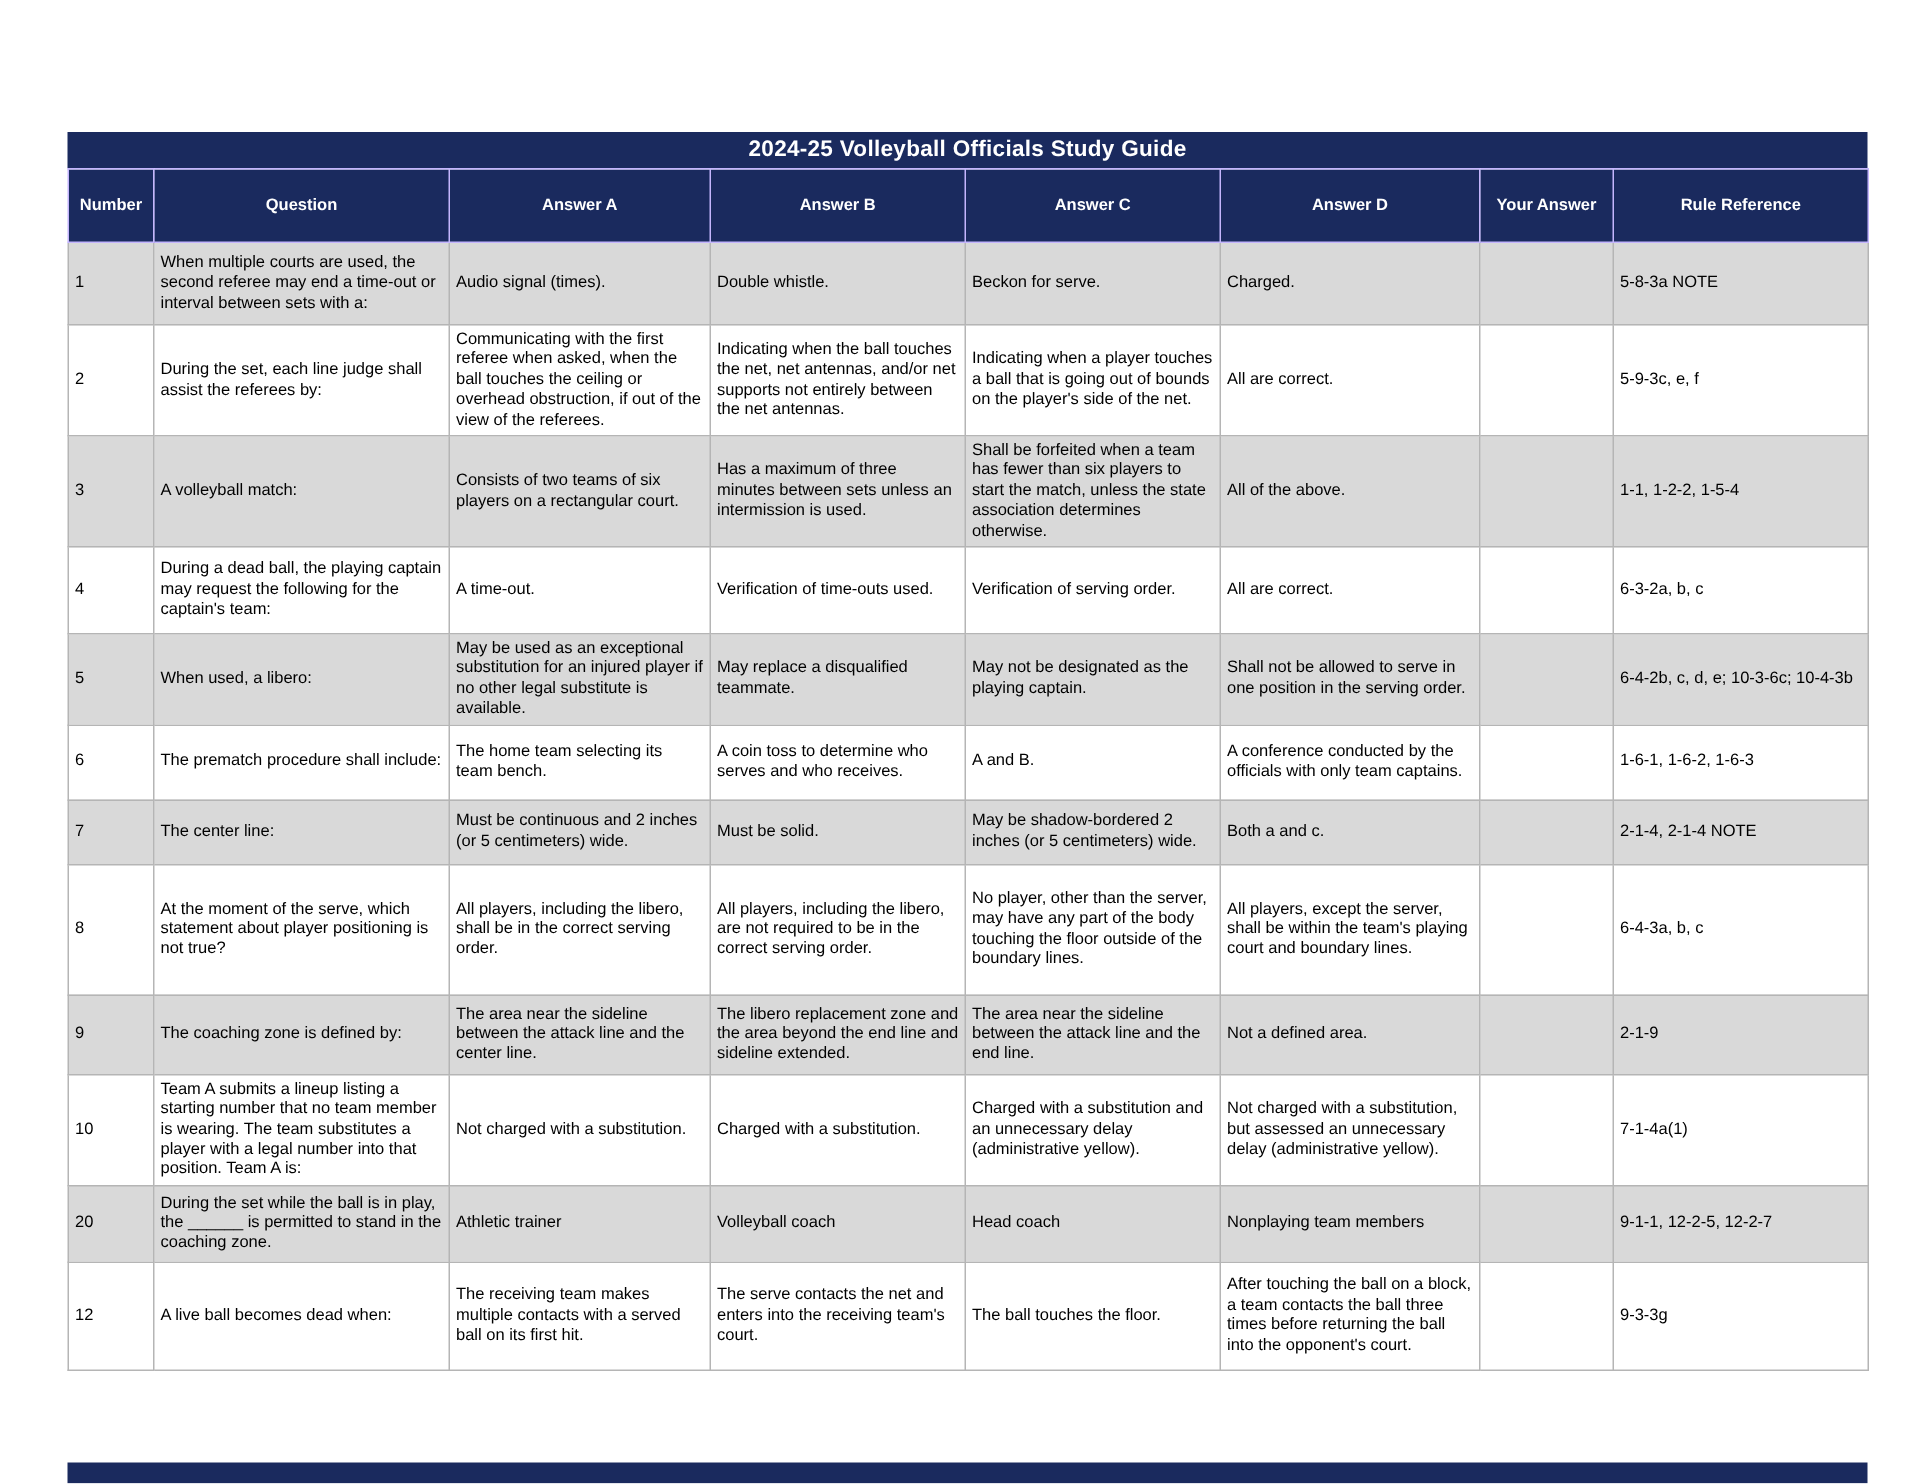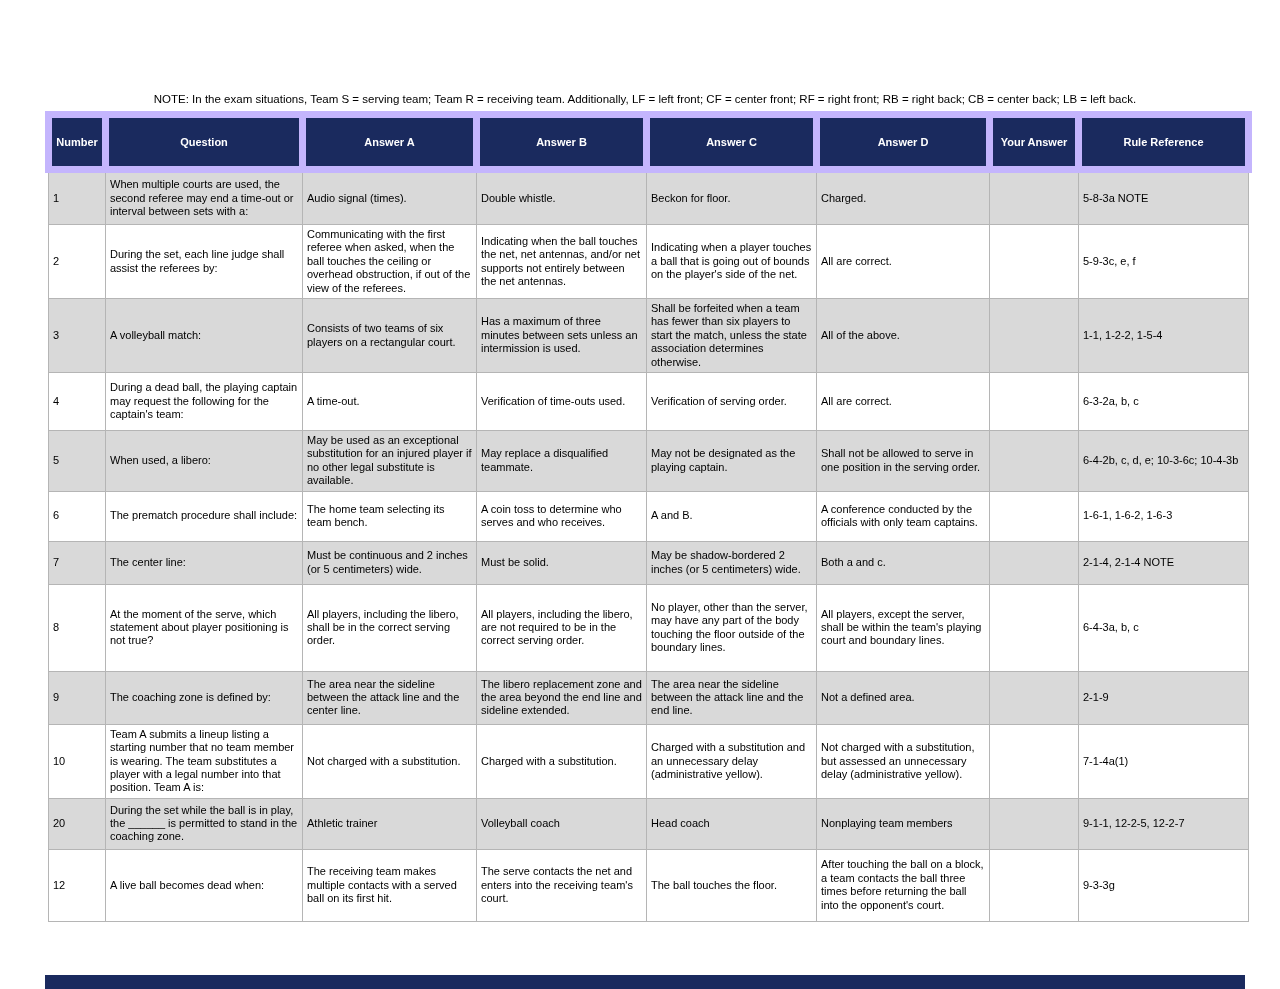--- a/index.html
+++ b/index.html
@@ -44,21 +44,21 @@
     border: 1px solid #a8a8a8;
   }
   table.quiz th {
     background: #1a2a5e;
     color: #ffffff;
     font-size: 11px;
     font-weight: bold;
     height: 19px;
     padding: 18px 2px;
     text-align: center;
-    border: 7px solid #c4b5fd;
+    border: 1px solid #c4b5fd;
   }
   table.quiz td {
     font-size: 11px;
     line-height: 1.22;
     color: #000000;
     border: 1px solid #b5b5b5;
     padding: 3px 4px;
     vertical-align: middle;
     text-align: left;
     word-wrap: break-word;
@@ -86,21 +86,21 @@
     width: 1200px;
     height: 14px;
     background: #1a2a5e;
   }
 </style>
 </head>
 <body>
 
 <div class="page">
   <div class="doc">
-    <div class="note-row">NOTE: In the exam situations, Team S = serving team; Team R = receiving team. Additionally, LF = left front; CF = center front; RF = right front; RB = right back; CB = center back; LB = left back.</div>
+    <div class="title-bar">2024-25 Volleyball Officials Study Guide</div>
     <table class="quiz">
       <colgroup>
         <col style="width:57px">
         <col style="width:197px">
         <col style="width:174px">
         <col style="width:170px">
         <col style="width:170px">
         <col style="width:173px">
         <col style="width:89px">
         <col style="width:170px">
@@ -116,21 +116,21 @@
             <th>Your Answer</th>
             <th>Rule Reference</th>
           </tr>
       </thead>
       <tbody id="table-body">
           <tr>
             <td class="col-number">1</td>
             <td class="col-question">When multiple courts are used, the second referee may end a time-out or interval between sets with a:</td>
             <td class="col-answer_a">Audio signal (times).</td>
             <td class="col-answer_b">Double whistle.</td>
-            <td class="col-answer_c">Beckon for floor.</td>
+            <td class="col-answer_c">Beckon for serve.</td>
             <td class="col-answer_d">Charged.</td>
             <td class="col-your_answer"></td>
             <td class="col-rule_reference">5-8-3a NOTE</td>
           </tr>
           <tr>
             <td class="col-number">2</td>
             <td class="col-question">During the set, each line judge shall assist the referees by:</td>
             <td class="col-answer_a">Communicating with the first referee when asked, when the ball touches the ceiling or overhead obstruction, if out of the view of the referees.</td>
             <td class="col-answer_b">Indicating when the ball touches the net, net antennas, and/or net supports not entirely between the net antennas.</td>
             <td class="col-answer_c">Indicating when a player touches a ball that is going out of bounds on the player's side of the net.</td>

